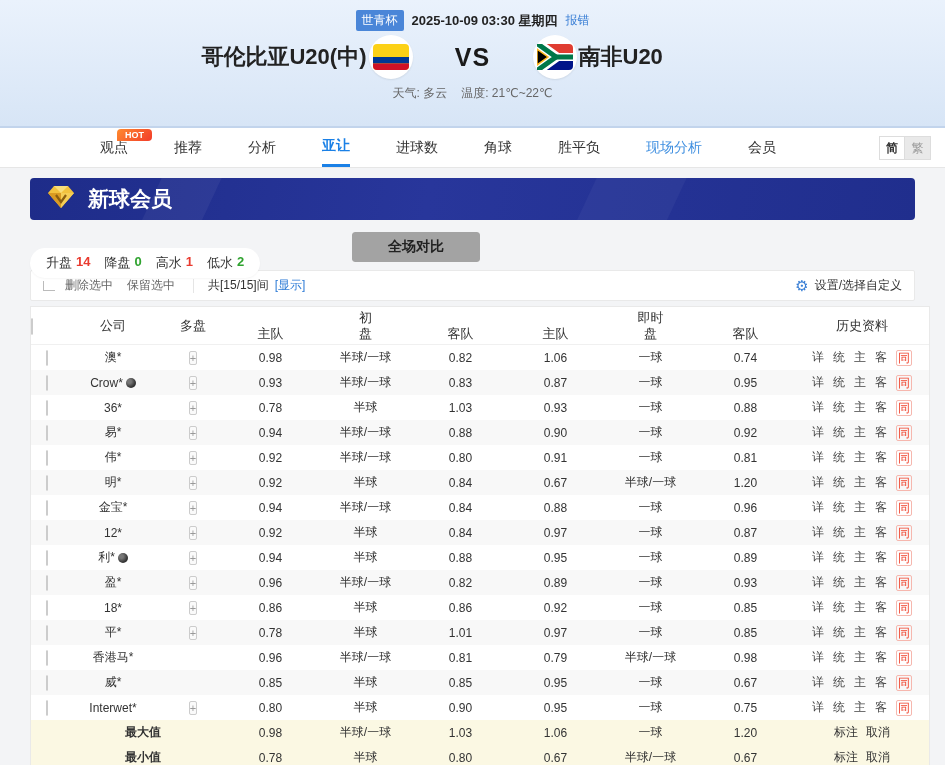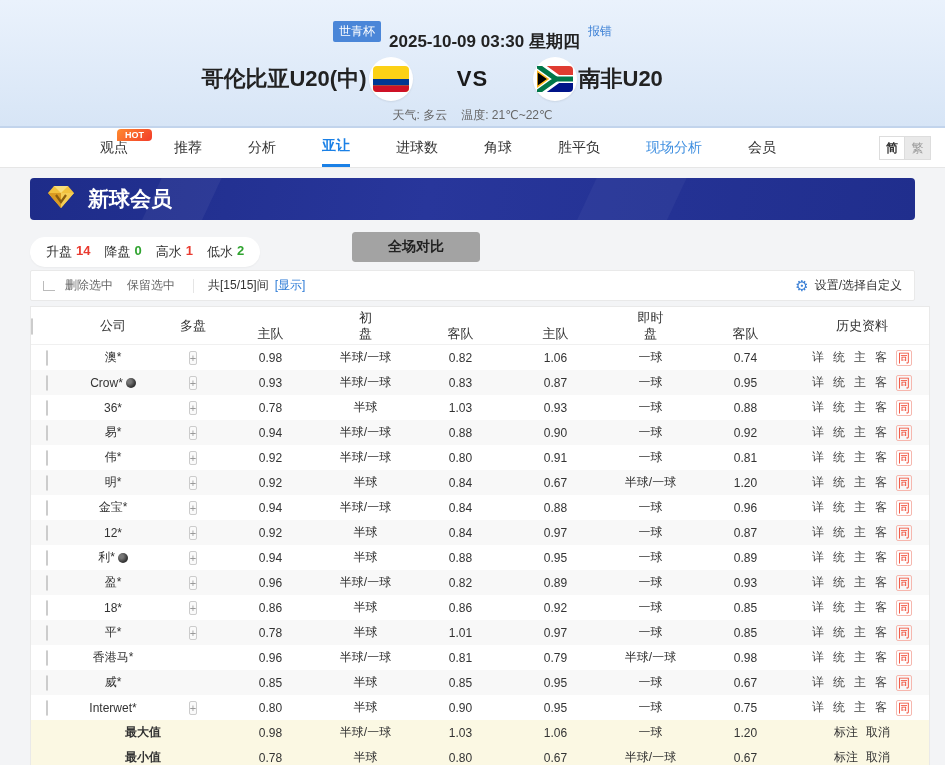--- a/index.html
+++ b/index.html
@@ -3,28 +3,28 @@
 <meta charset="utf-8">
 <style>
   * { box-sizing:border-box; margin:0; padding:0; }
   html,body { width:945px; height:765px; }
   body { font-family:"Liberation Sans","DejaVu Sans",sans-serif; background:#f3f4f6; overflow:hidden; }
 
   
   .match-header { height:128px; background:linear-gradient(180deg,#eaf2fc 0%,#dde9f8 70%,#d7e5f6 100%); border-bottom:2px solid #c2d4ec; position:relative; }
   .mh-top { display:flex; justify-content:center; align-items:center; gap:8px; padding-top:10px; }
   .league-badge { background:#4a86d8; color:#fff; font-size:12px; padding:2px 6px; border-radius:2px; }
-  .match-date { font-size:17px; font-weight:bold; color:#222;margin-top:20px; }
+  .match-date { font-size:13px; font-weight:bold; color:#222; }
   .report-link { font-size:12px; color:#3a7fd5; }
   .mh-teams { display:flex; align-items:center; justify-content:center; margin-top:4px; }
   .team { display:flex; align-items:center; gap:2px; width:360px; }
   .team.home { justify-content:flex-end; }
   .team.away { justify-content:flex-start; }
   .team-name { font-size:22px; font-weight:bold; color:#222; }
-  .vs { width:120px; text-align:center; font-size:22px; font-weight:bold; color:#1a1a1a; letter-spacing:1px; }
+  .vs { width:120px; text-align:center; font-size:25px; font-weight:bold; color:#1a1a1a; letter-spacing:1px; }
   .flag-circle { width:44px; height:44px; background:#fff; border-radius:50%; display:flex; align-items:center; justify-content:center; box-shadow:0 1px 2px rgba(0,0,0,.08); }
   .mh-weather { text-align:center; margin-top:6px; font-size:12px; color:#666; }
   .mh-weather b { font-weight:normal; color:#666; margin-right:14px; }
 
   
   .nav { height:40px; background:#fff; border-bottom:1px solid #e6e6e6; position:relative; display:flex; align-items:stretch; }
   .nav-items { display:flex; align-items:stretch; margin-left:100px; gap:46px; }
   .nav-item { position:relative; display:flex; align-items:center; font-size:14px; color:#333; cursor:pointer; }
   .nav-item.active { color:#1a80e6; font-weight:bold; border-bottom:3px solid #1a80e6; }
   .nav-item.hl { color:#3f8fe0; }
@@ -37,21 +37,21 @@
   
   .vip-banner { margin:10px 30px 0 30px; height:42px; border-radius:4px; background:linear-gradient(100deg,#1e2c89 0%,#28369b 45%,#202e8d 100%); display:flex; align-items:center; padding:0 16px; position:relative; overflow:hidden; }
   .vip-banner::before { content:""; position:absolute; left:120px; top:-20px; width:60px; height:90px; background:rgba(255,255,255,0.05); transform:skewX(-25deg); }
   .vip-banner::after { content:""; position:absolute; right:240px; top:-20px; width:90px; height:90px; background:rgba(255,255,255,0.04); transform:skewX(-25deg); }
   .vip-title { color:#fff; font-size:21px; font-weight:bold; margin-left:12px; }
   .vip-right { margin-left:auto; color:#fff; font-size:13px; display:flex; align-items:center; gap:8px; }
   .vip-arrow { font-size:16px; color:#fff; }
 
   
   .stats-row { margin:12px 30px 0 30px; height:30px; position:relative; }
-  .stats-pill { position:absolute; left:0; top:5px; height:30px; background:#fff; border-radius:16px; display:flex; align-items:center; padding:0 16px; gap:14px; font-size:13px; box-shadow:0 1px 2px rgba(0,0,0,.04); }
+  .stats-pill { position:absolute; left:0; top:16px; height:30px; background:#fff; border-radius:16px; display:flex; align-items:center; padding:0 16px; gap:14px; font-size:13px; box-shadow:0 1px 2px rgba(0,0,0,.04); }
   .stat-item { display:flex; gap:4px; color:#333; }
   .stat-val { font-weight:bold; }
   .view-tabs { position:absolute; left:322px; top:0; display:flex; height:30px; background:#e9e9e9; border-radius:3px; overflow:hidden; }
   .view-tab { width:128px; display:flex; align-items:center; justify-content:center; font-size:14px; cursor:pointer; }
   .view-tab.active { background:#a3a3a3; color:#222; font-weight:bold; border-radius:3px; }
   .view-tab.inactive { color:#b5b5b5; }
 
   
   .toolbar { margin:8px 30px 0 30px; height:31px; background:#fff; border:1px solid #e9e9e9; border-radius:2px; display:flex; align-items:center; padding:0 12px; font-size:12px; color:#666; }
   .tb-corner { width:12px; height:10px; border-left:1px solid #bbb; border-bottom:1px solid #bbb; margin-right:10px; }

